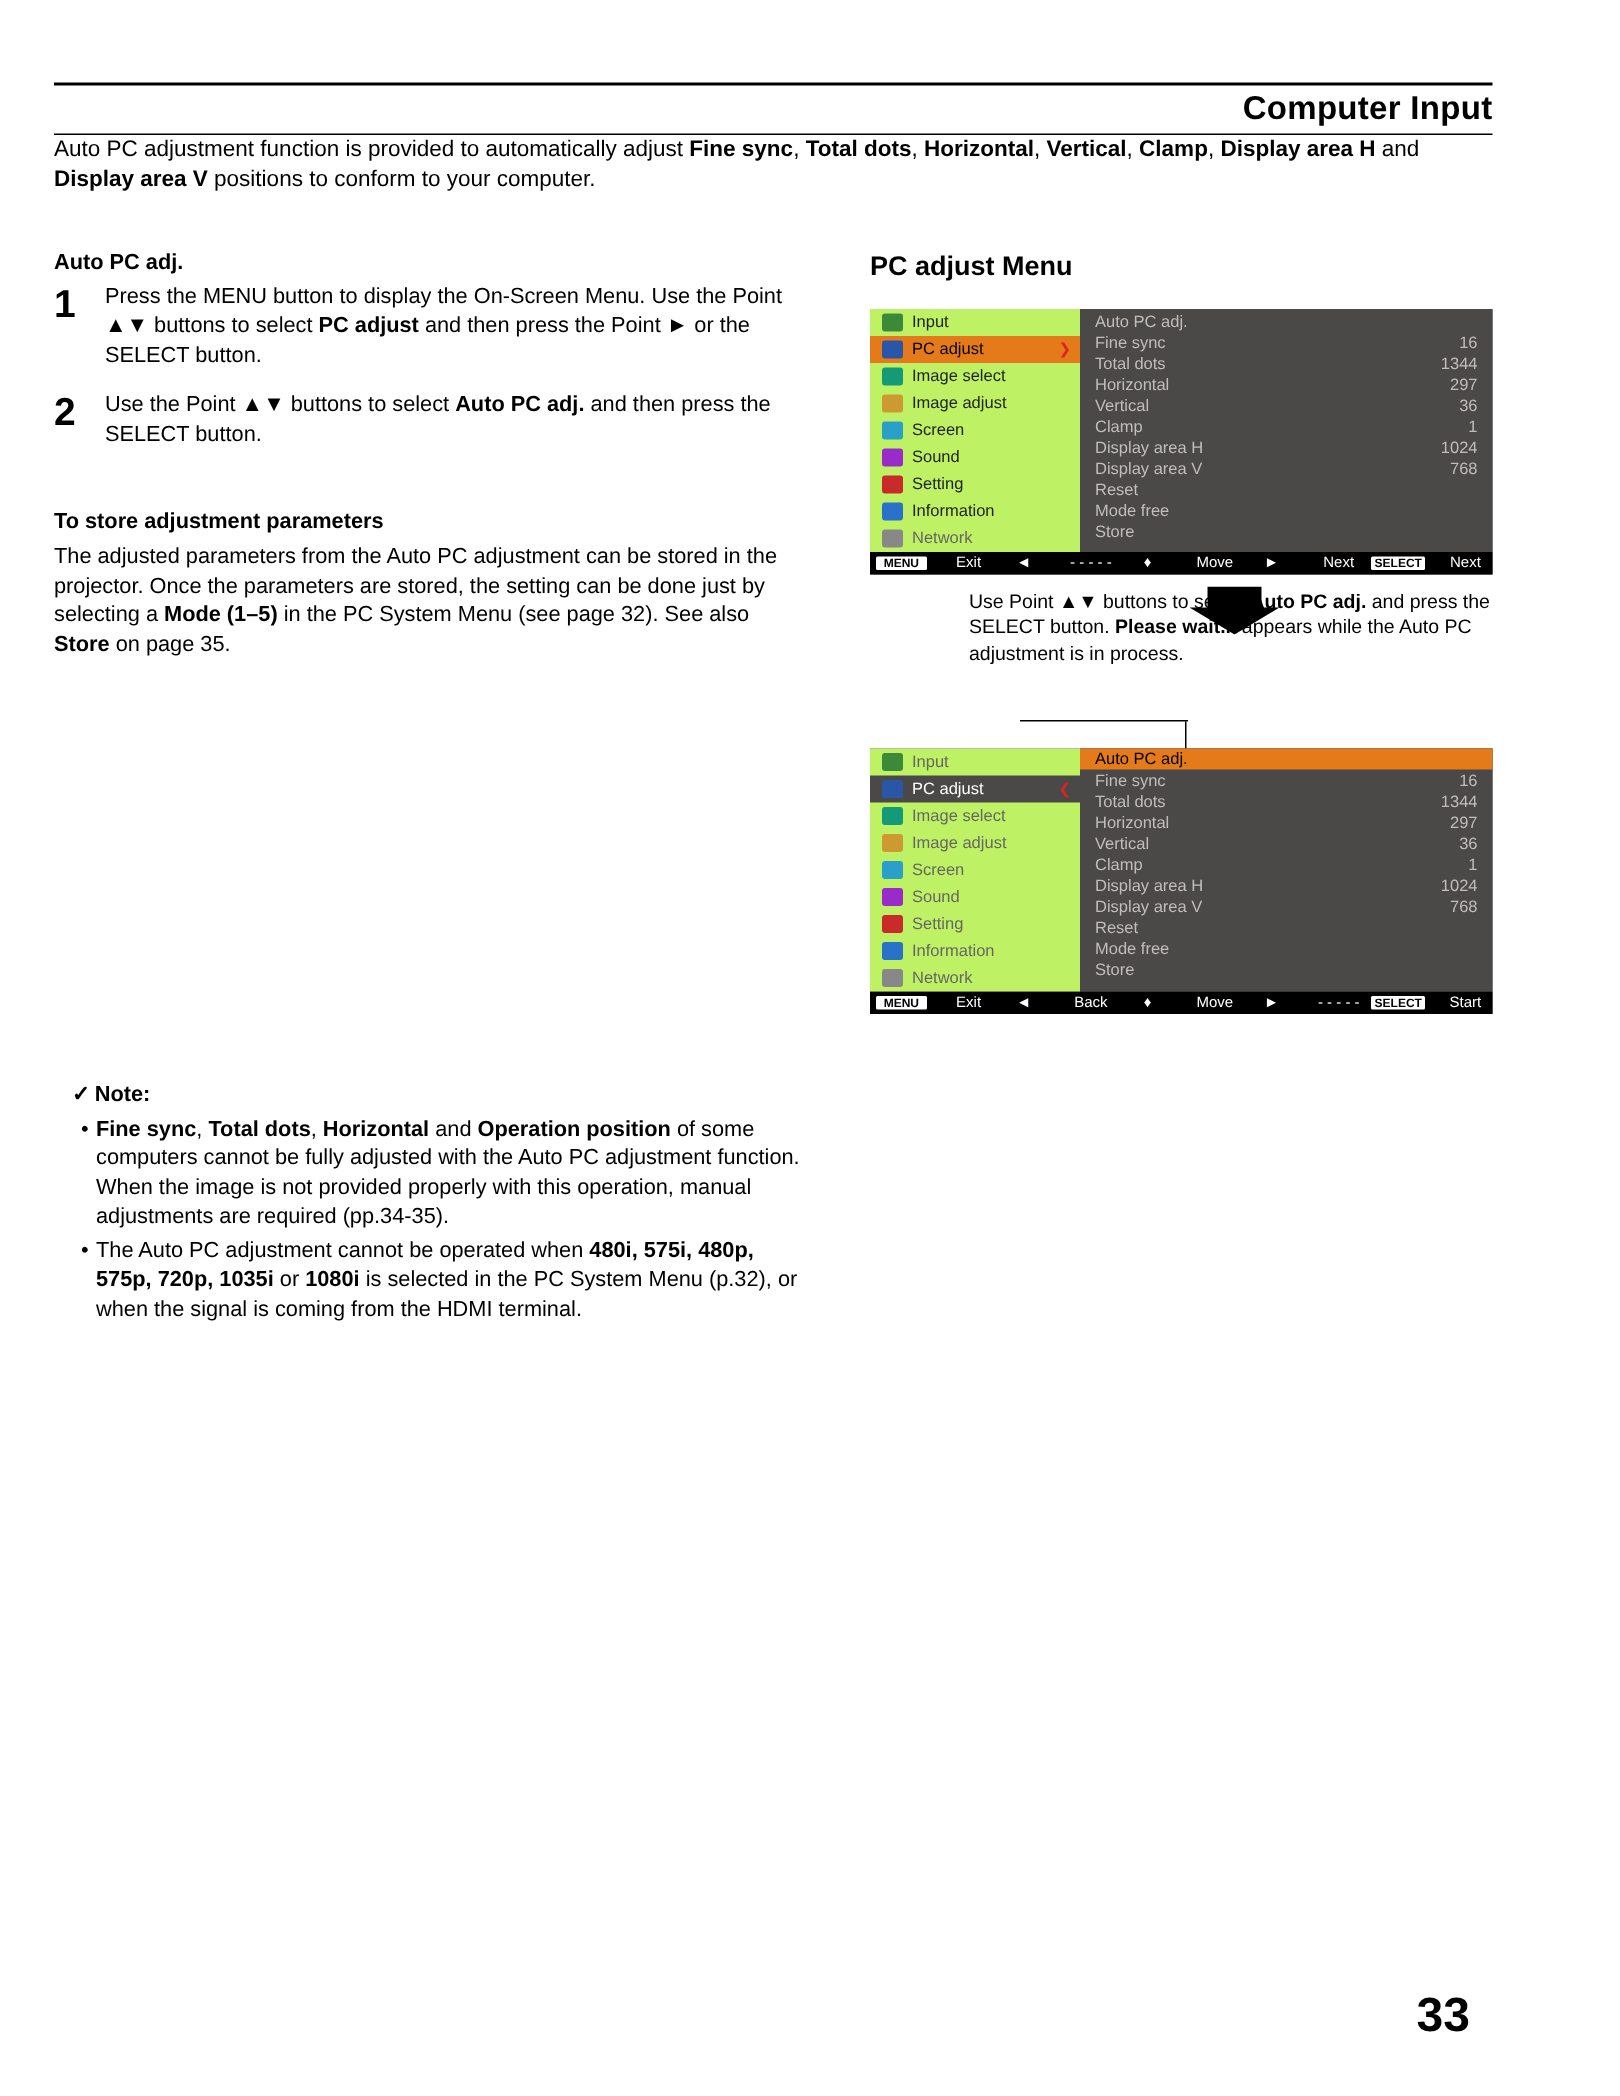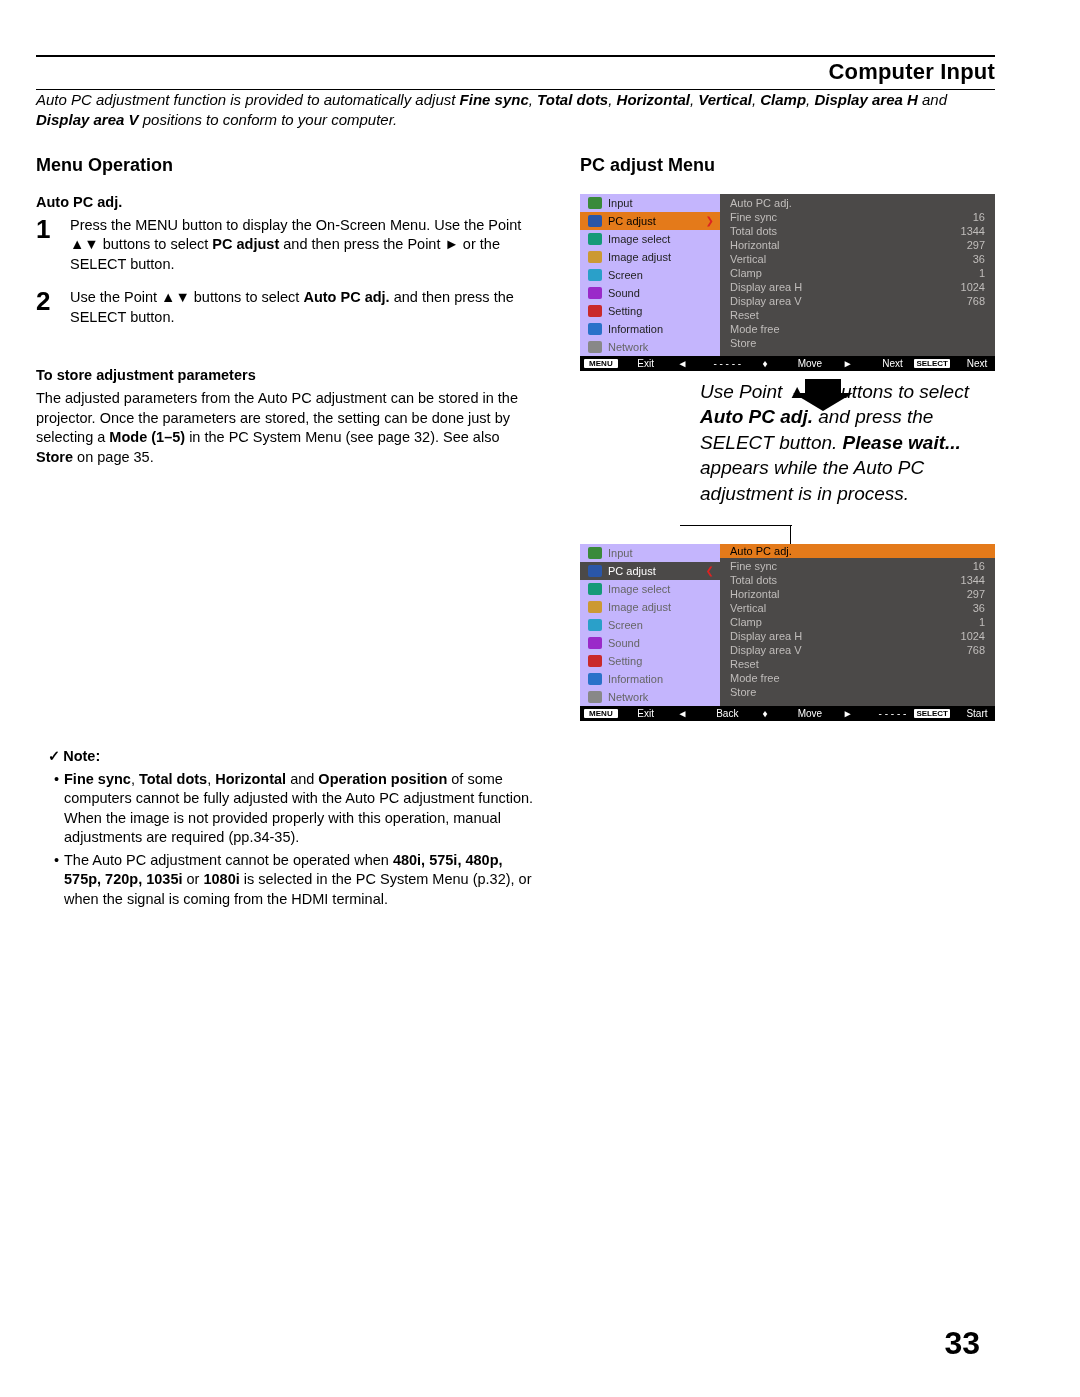--- a/index.html
+++ b/index.html
@@ -2,21 +2,21 @@
 <html><head>
 <meta charset="utf-8">
 <style>
   * { box-sizing: border-box; margin: 0; padding: 0; }
   body { font-family: Arial, Helvetica, sans-serif; background: #fff; color: #000; width: 1080px; margin: 0 auto; }
   .page { padding: 55px 85px 40px 36px; position: relative; min-height: 1397px; }
   .hr-top { height: 2px; background: #000; margin-bottom: 2px; }
   .hr-thin { height: 1px; background: #000; }
   .header-title { text-align: right; font-size: 22px; font-weight: bold; margin-bottom: 4px; margin-top: 2px; letter-spacing: 0.2px; }
   .h1 { font-size: 24px; font-weight: bold; margin-top: 30px; margin-bottom: 22px; }
-  .intro { font-size: 15px; line-height: 1.35; margin-bottom: 24px; font-style: italic; }
+  .intro { font-size: 15px; line-height: 1.35; margin-bottom: 36px; }
   .cols { display: flex; gap: 40px; }
   .col-left { flex: 1 1 420px; }
   .col-right { flex: 0 0 415px; }
   .h2 { font-size: 18px; font-weight: bold; margin-bottom: 18px; }
   .h3 { font-size: 14.5px; font-weight: bold; margin-bottom: 6px; }
   .step { display: flex; gap: 14px; margin-bottom: 14px; }
   .step-num { font-size: 26px; font-weight: bold; line-height: 1; width: 20px; }
   .step-text { font-size: 14.5px; line-height: 1.35; flex: 1; }
   .store-block { margin-top: 40px; }
   .store-text { font-size: 14.5px; line-height: 1.35; }
@@ -24,21 +24,21 @@
   .note-title { font-size: 14.5px; font-weight: bold; margin-bottom: 6px; }
   .note-check { margin-right: 3px; }
   .note-list { list-style: none; padding-left: 6px; }
   .note-list li { font-size: 14.5px; line-height: 1.35; margin-bottom: 3px; position: relative; padding-left: 10px; }
   .note-list li::before { content: "•"; position: absolute; left: 0; }
   .page-num { position: absolute; bottom: 35px; right: 100px; font-size: 32px; font-weight: bold; }
 
   
   .osd { background: #4b4948; width: 415px; font-size: 11px; color: #c0bdbb; font-family: Arial, sans-serif; margin-bottom: 8px; }
   .osd-body { display: flex; }
-  .osd-left { width: 140px; background: #c4b5fd; }
+  .osd-left { width: 140px; background: #bef264; }
   .osd-right { flex: 1; background: #4b4948; padding: 2px 8px 6px 8px; }
   .osd-item { display: flex; align-items: center; gap: 6px; padding: 3px 8px; color: #222; }
   .osd-item.sel { background: #e47a1a; color: #000; position: relative; }
   .osd-item.sel2 { background: #4b4948; color: #fff; position: relative; }
   .osd-item .chev { position: absolute; right: 6px; color: #d22; font-size: 10px; }
   .osd-item.dim { color: #666; }
   .osd-icon { width: 14px; height: 12px; display: inline-block; border-radius: 2px; flex-shrink: 0; }
   .ic-in { background: #3a8a3a; }
   .ic-pc { background: #2a56a8; }
   .ic-imgsel { background: #159a78; }
@@ -49,41 +49,40 @@
   .ic-info { background: #2a72c9; }
   .ic-net { background: #888; }
   .osd-row { display: flex; justify-content: space-between; padding: 1px 2px; }
   .osd-row.hi { background: #e47a1a; color: #000; margin: -2px -8px 1px -8px; padding: 1px 10px; }
   .osd-foot { background: #000; display: flex; color: #fff; font-size: 10px; padding: 2px 4px; gap: 6px; }
   .osd-foot span { flex: 1; display: flex; align-items: center; gap: 13px; justify-content: center; }
   .foot-box { display: inline-block; background: #fff; color: #000; font-size: 8px; padding: 0 2px; border-radius: 1px; font-weight: bold; }
 
   .arrow-down { text-align: center; margin: 6px 0 12px 70px; }
   .arrow-svg { width: 60px; height: 32px; }
-  .caption { font-size: 19px; line-height: 1.35; margin-left: 120px; margin-top: -48px; margin-bottom: 18px; min-height: 70px; font-style: italic; }
+  .caption { font-size: 13px; line-height: 1.35; margin-left: 66px; margin-top: -48px; margin-bottom: 18px; min-height: 70px; }
   .caption-line { border-left: 1px solid #000; height: 22px; margin-left: 210px; margin-bottom: -4px; }
   .caption-hor { border-top: 1px solid #000; margin-left:100px; width:112px;}
 </style>
 </head>
 <body>
 
 <div class="page">
   <div class="hr-top"></div>
   <div class="header-title">Computer Input</div>
   <div class="hr-thin"></div>
 
 
   <p class="intro">
     <span>Auto PC adjustment function is provided to automatically adjust </span><b>Fine sync</b><span>, </span><b>Total dots</b><span>, </span><b>Horizontal</b><span>, </span><b>Vertical</b><span>, </span><b>Clamp</b><span>, </span><b>Display area H</b><span> and </span><b>Display area V</b><span> positions to conform to your computer.</span>
   </p>
 
   <div class="cols">
 
     <div class="col-left">
-      <div class="h2">Menu Operation</div>
       <div class="h3">Auto PC adj.</div>
 
       <div class="step">
         <div class="step-num">1</div>
         <div class="step-text">
           <span>Press the MENU button to display the On-Screen Menu. Use the Point ▲▼ buttons to select </span><b>PC adjust</b><span> and then press the Point ► or the SELECT button.</span>
         </div>
       </div>
 
       <div class="step">

